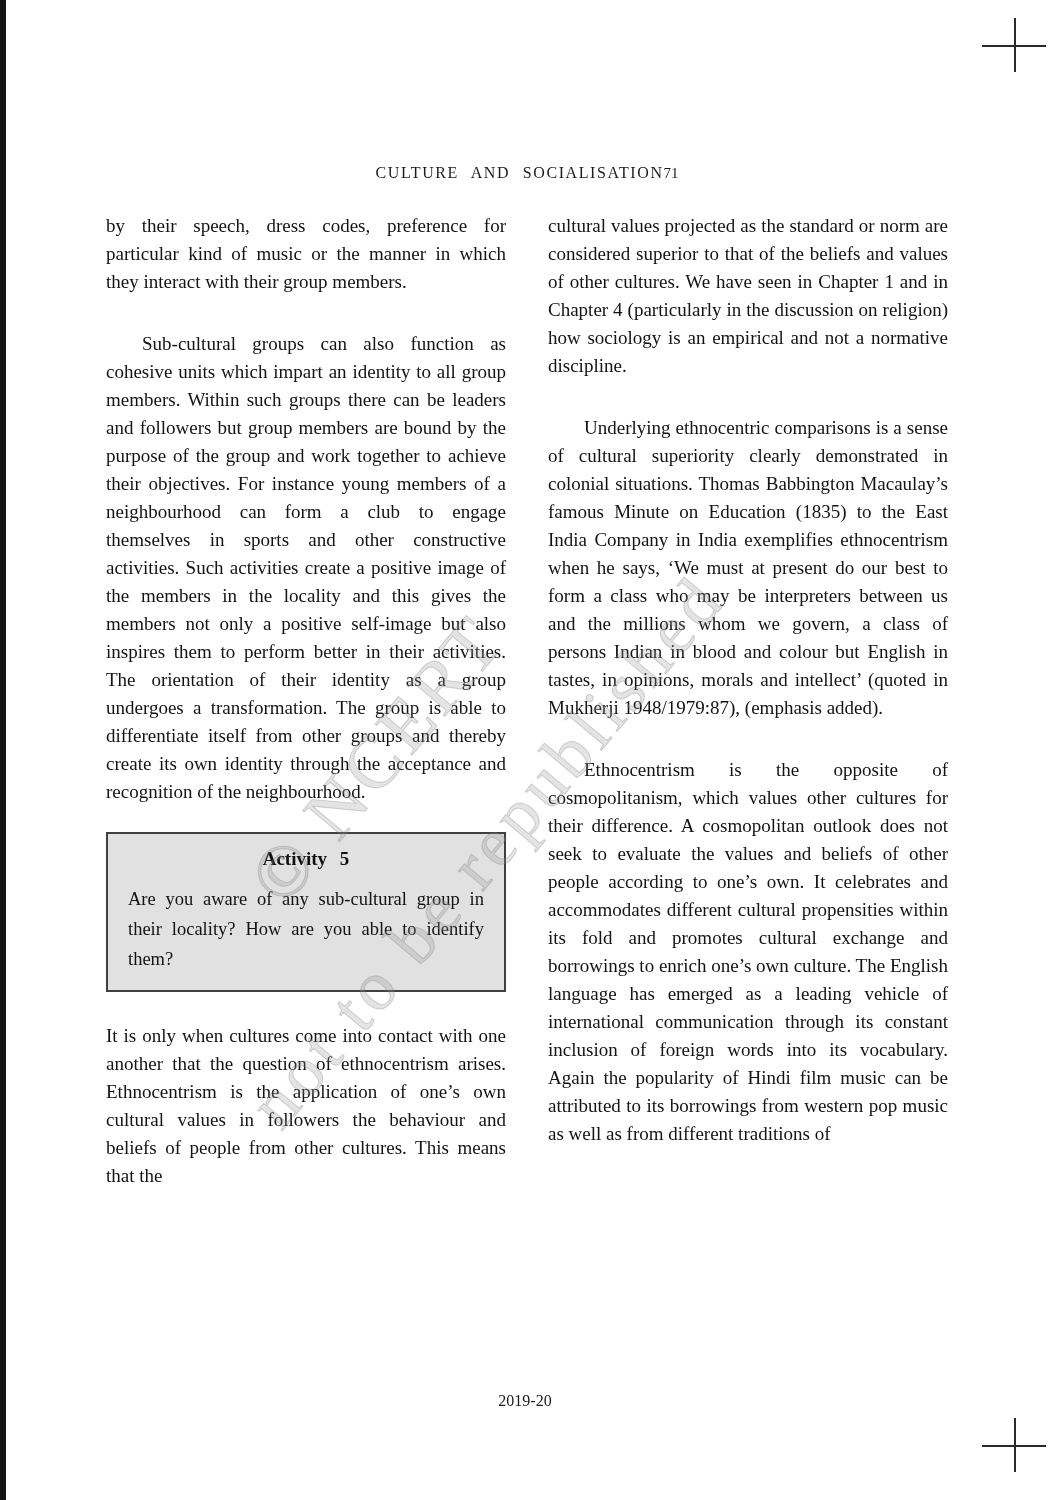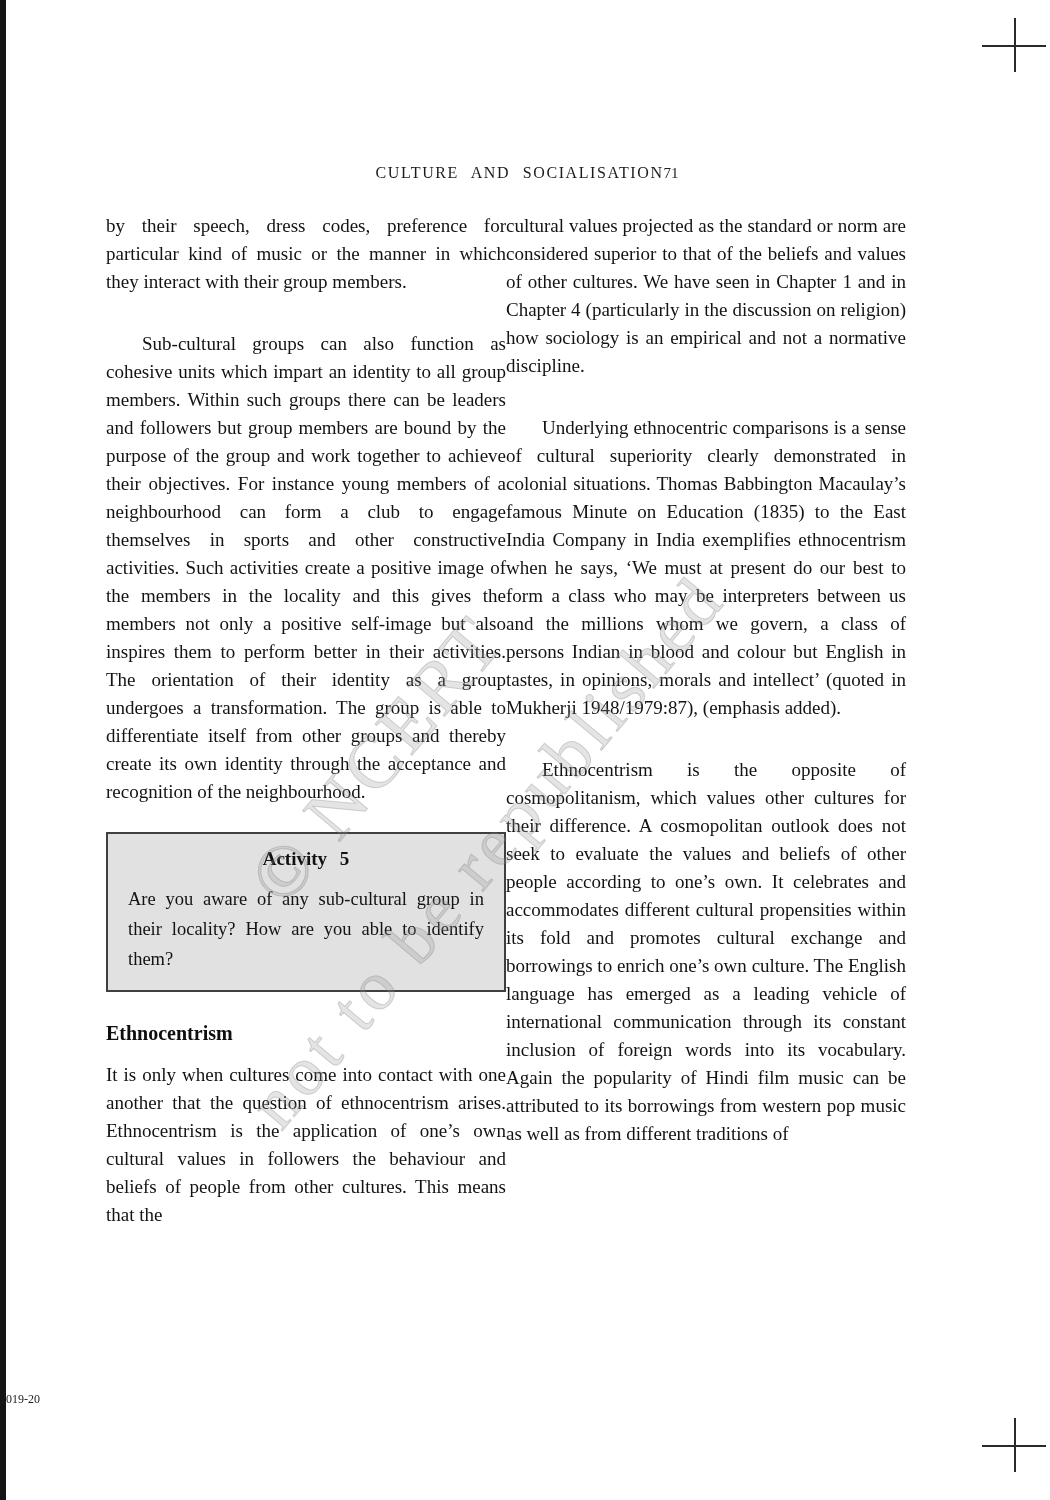--- a/index.html
+++ b/index.html
@@ -42,20 +42,21 @@
     color: #1c1c1c;
   }
   .page-number { font-size: 15px; color: #1c1c1c; }
 
   
   .columns {
     position: absolute;
     top: 212px; left: 106px;
     width: 842px;
     display: flex;
+    gap: 42px;
   }
   .col { width: 400px; }
   .para {
     font-size: 19px;
     line-height: 28px;
     text-align: justify;
     color: #131313;
   }
   .para.indent { text-indent: 36px; margin-top: 34px; }
 
@@ -87,21 +88,22 @@
     font-weight: bold;
     margin: 10px 0 16px 0;
     color: #0e0e0e;
   }
 
   
   .page-footer {
     position: absolute;
     top: 1392px; left: 0;
     width: 100%;
-    font-size: 12px;
+    text-align: center;
+    font-size: 16px;
     color: #1c1c1c;
   }
 
   
   .watermark {
     position: absolute;
     left: -20px; top: 660px;
     width: 900px;
     transform: rotate(-50deg);
     text-align: center;
@@ -146,21 +148,20 @@
 
     <section class="col">
       <p class="para">by their speech, dress codes, preference for particular kind of music or the manner in which they interact with their group members.</p>
       <p class="para indent">Sub-cultural groups can also function as cohesive units which impart an identity to all group members. Within such groups there can be leaders and followers but group members are bound by the purpose of the group and work together to achieve their objectives. For instance young members of a neighbourhood can form a club to engage themselves in sports and other constructive activities.  Such activities create a positive image of the members in the locality and this gives the members not only a positive self-image but also inspires them to perform better in their activities. The orientation of their identity as a group undergoes a transformation.  The group is able to differentiate itself from other groups and thereby create its own identity through the acceptance and recognition of the neighbourhood.</p>
 
       <div class="activity-box">
         <div class="activity-title">Activity 5</div>
         <p class="activity-body">Are you aware of any sub-cultural group in their locality?  How are you able to identify them?</p>
       </div>
 
-      <h2 class="section-heading">Ethnocentrism</h2>
       <p class="para">It is only when cultures come into contact with one another that the question of ethnocentrism arises. Ethnocentrism is the application of one’s own cultural values in followers the behaviour and beliefs of people from other cultures.  This means that the</p>
     </section>
 
     <section class="col">
       <p class="para">cultural values projected as the standard or norm are considered superior to that of the beliefs and values of other cultures. We have seen in Chapter 1 and in Chapter 4 (particularly in the discussion on religion) how sociology is an empirical and not a normative discipline.</p>
       <p class="para indent">Underlying ethnocentric comparisons is a sense of cultural superiority clearly demonstrated in colonial situations. Thomas Babbington Macaulay’s famous Minute on Education (1835) to the East India Company in India exemplifies ethnocentrism when he says, ‘We must at present do our best to form a class who may be interpreters between us and the millions whom we govern, a class of persons Indian in blood and colour but English in tastes, in opinions, morals and intellect’ (quoted in Mukherji 1948/1979:87), (emphasis added).</p>
       <p class="para indent">Ethnocentrism is the opposite of cosmopolitanism, which values other cultures for their difference. A cosmopolitan outlook does not seek to evaluate the values and beliefs of other people according to one’s own.  It celebrates and accommodates different cultural propensities within its fold and promotes cultural exchange and borrowings to enrich one’s own culture. The English language has emerged as a leading vehicle of international communication through its constant inclusion of foreign words into its vocabulary. Again the popularity of Hindi film music can be attributed to its borrowings from western pop music as well as from different traditions of</p>
     </section>
 
   </main>

